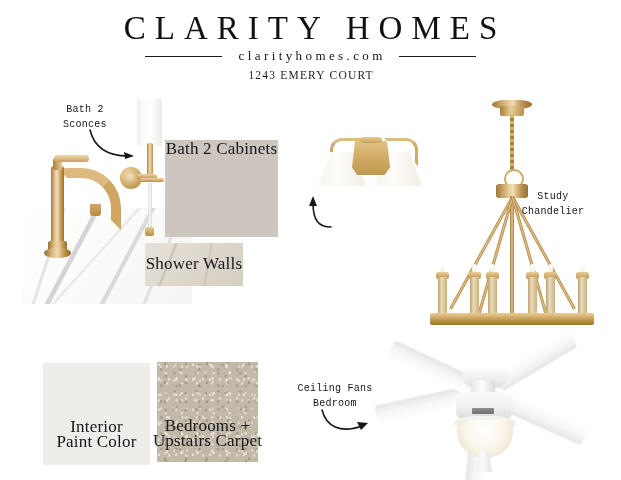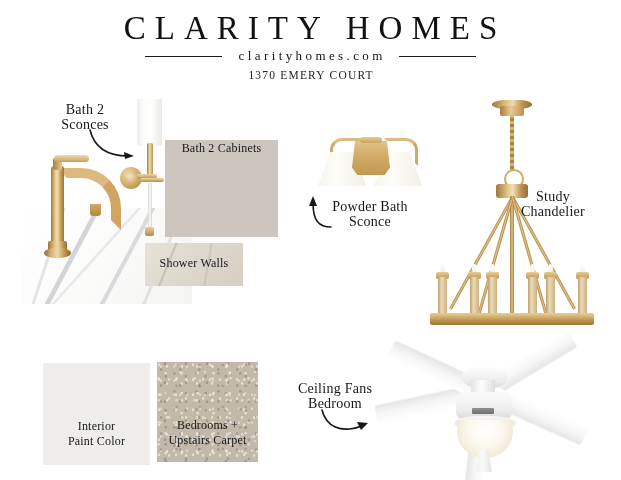--- a/index.html
+++ b/index.html
@@ -30,27 +30,27 @@
   }
   .addr{
     position:absolute;left:0;top:69px;width:621px;text-align:center;
     font-family:"Liberation Serif","DejaVu Serif",serif;
     font-size:11.5px;letter-spacing:1.2px;color:#1d1d1d;text-indent:1.2px;
   }
 
   
   .note{
     position:absolute;text-align:center;color:#14161c;
-    font-family:Liberation Serif, serif;
-    font-size:14px;line-height:14.5px;letter-spacing:.25px;
+    font-family:Liberation Mono, monospace;
+    font-size:10px;line-height:14.5px;letter-spacing:.25px;
   }
   .swatch-label{
     position:absolute;text-align:center;color:#15171d;
     font-family:"Liberation Serif","DejaVu Serif",serif;
-    font-size:12px;line-height:15px;letter-spacing:.2px;
+    font-size:17px;line-height:15px;letter-spacing:.2px;
   }
   .arrow{position:absolute;overflow:visible;}
 
   
   .flooring{
     position:absolute;left:22px;top:208px;width:170px;height:96px;
     background:
       linear-gradient(118deg,rgba(188,190,193,.0) 0 33%,rgba(176,179,184,.55) 33.6% 35.4%,rgba(188,190,193,0) 36% 100%),
       linear-gradient(118deg,rgba(188,190,193,0) 0 58%,rgba(170,174,180,.42) 58.5% 60.1%,rgba(188,190,193,0) 60.6% 100%),
       linear-gradient(112deg,rgba(188,190,193,0) 0 76%,rgba(182,186,190,.35) 76.4% 77.6%,rgba(188,190,193,0) 78% 100%),
@@ -239,21 +239,21 @@
 
 <div class="board">
 
   <div class="header">
     <div class="brand">CLARITY HOMES</div>
     <div class="sub-row">
       <span class="rule"></span>
       <span class="site">clarityhomes.com</span>
       <span class="rule"></span>
     </div>
-    <div class="addr">1370 EMERY COURT</div>
+    <div class="addr">1243 EMERY COURT</div>
   </div>
 
   <div class="flooring"></div>
 
   <div class="faucet">
     <div class="f-spout"></div>
     <div class="f-spout-tip"></div>
     <div class="f-body"></div>
     <div class="f-handle-stem"></div>
     <div class="f-handle"></div>
@@ -289,24 +289,20 @@
 
   <div class="vanity">
     <div class="v-arm-l"></div>
     <div class="v-arm-r"></div>
     <div class="tshade ts-l"></div>
     <div class="tshade ts-r"></div>
     <div class="v-body"></div>
     <div class="v-cap"></div>
   </div>
 
-  <div class="note n-powder">
-    <div>Powder Bath</div>
-    <div>Sconce</div>
-  </div>
   <svg class="arrow" style="left:307px;top:193px;" width="32" height="38" viewBox="0 0 32 38">
     <path d="M24 34 C12 34, 6 28, 6 10"></path>
     <polygon points="6,3 2,13 10,13"></polygon>
   </svg>
 
   <div class="chand">
     <div class="ch-canopy"></div>
     <div class="ch-canopy2"></div>
     <div class="ch-chain"></div>
     <div class="ch-ring"></div>

